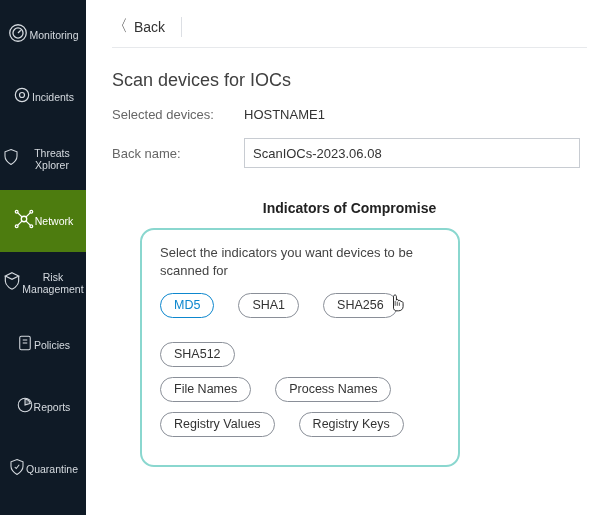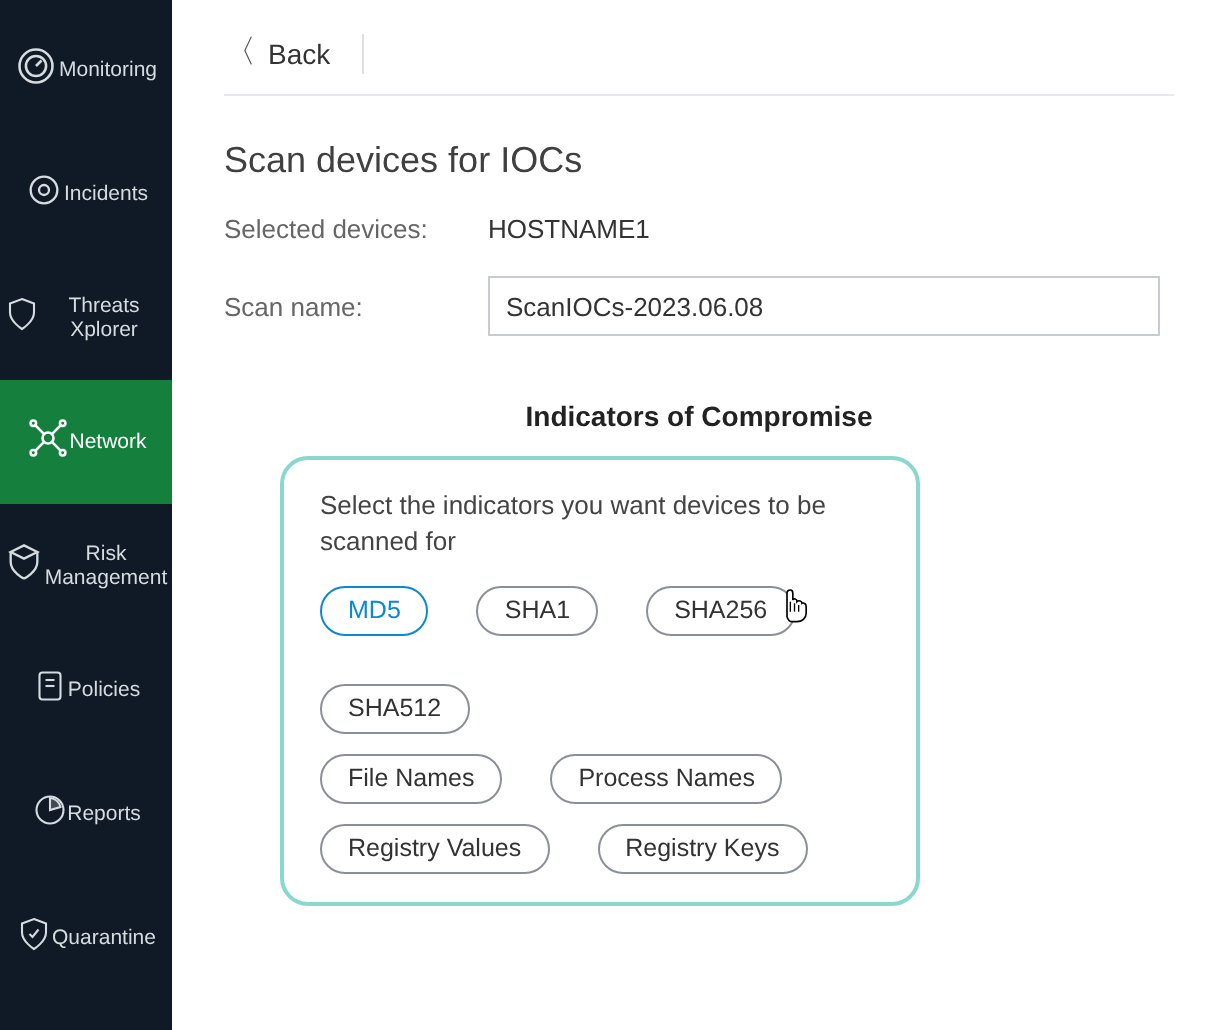--- a/index.html
+++ b/index.html
@@ -19,21 +19,21 @@
     justify-content: center;
     height: 62px;
     color: #d6dbe0;
     font-size: 10.5px;
     cursor: pointer;
     text-align: center;
     line-height: 1.15;
     padding: 0 2px;
   }
   .sidebar-item.active {
-    background: #15803d;
+    background: #4d7c0f;
     color: #ffffff;
   }
   .sidebar-item .icon {
     margin-bottom: 4px;
     display: flex;
     align-items: center;
     justify-content: center;
   }
   .sidebar-item svg { display: block; }
   .main {
@@ -94,21 +94,21 @@
     font-size: 14px;
     font-weight: 600;
     color: #222;
     margin-top: 32px;
     margin-bottom: 12px;
     text-align: center;
   }
   .ioc-box {
     border: 2px solid #8ad7cf;
     border-radius: 14px;
-    padding: 14px 18px 4px 18px;
+    padding: 14px 18px 18px 18px;
     width: 320px;
     margin-left: 28px;
     position: relative;
   }
   .ioc-help {
     font-size: 13px;
     color: #444;
     margin-bottom: 14px;
     line-height: 1.35;
   }
@@ -250,21 +250,21 @@
     <hr class="divider">
 
     <h1 class="page-title">Scan devices for IOCs</h1>
 
     <div class="field-row">
       <span class="field-label">Selected devices:</span>
       <span class="field-value">HOSTNAME1</span>
     </div>
 
     <div class="field-row">
-      <span class="field-label">Scan name:</span>
+      <span class="field-label">Back name:</span>
       <input class="scan-input" type="text" value="ScanIOCs-2023.06.08" style="">
     </div>
 
     <div class="section-title">Indicators of Compromise</div>
 
     <div class="ioc-box">
       <div class="ioc-help">Select the indicators you want devices to be scanned for</div>
 
       <div class="chips-row">
         <span class="chip selected">MD5</span>

